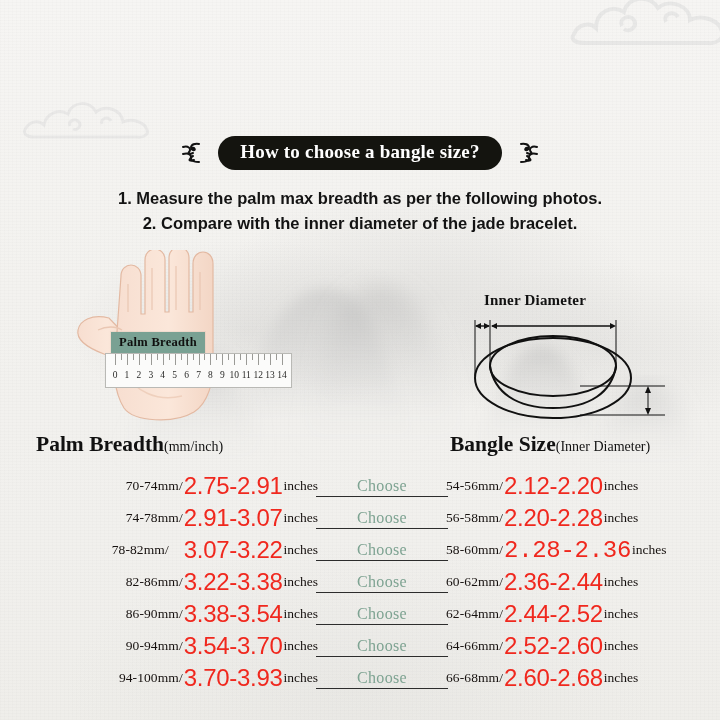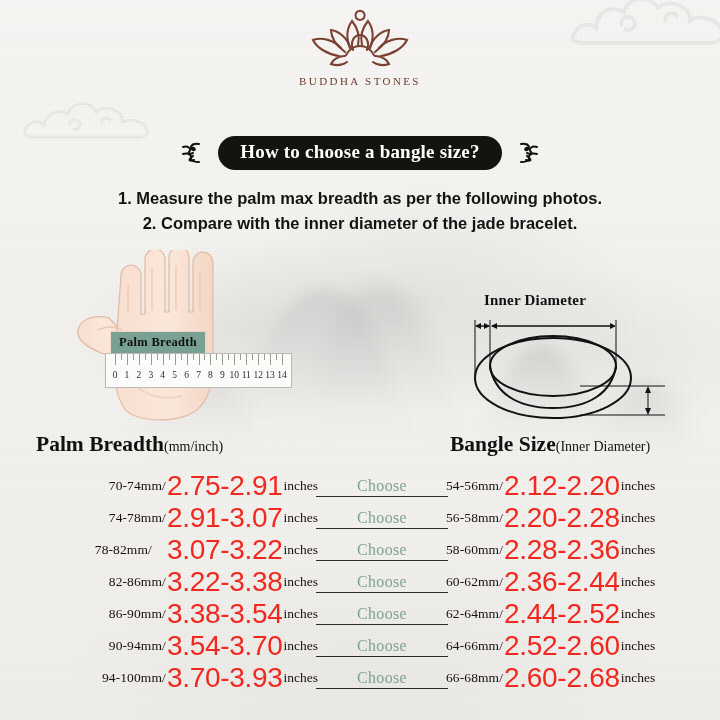--- a/index.html
+++ b/index.html
@@ -115,21 +115,21 @@
     height:32px;display:flex;align-items:center;
     white-space:nowrap;
   }
   #table-left .row{justify-content:flex-end;}
   .mm{
     font-family:"Liberation Serif", serif;
     font-size:13.5px;color:#16110f;letter-spacing:.1px;
   }
   .inch{
     font-family:"Liberation Sans", sans-serif;
-    font-size:28px;color:#f0281e;font-weight:normal;
+    font-size:24px;color:#f0281e;font-weight:normal;
     letter-spacing:-.3px;margin:0 1px;
   }
   .unit{
     font-family:"Liberation Serif", serif;
     font-size:13.5px;color:#16110f;
   }
 
   
   #choose-col{position:absolute;left:316px;top:470px;width:132px;}
   .choose-row{height:32px;position:relative;}
@@ -188,38 +188,20 @@
     <path d="M300 215 L330 96 C342 62 366 44 392 52 C418 60 432 92 442 124
              L468 215 Z" fill="url(#mg2)" filter="url(#blur2)"></path>
     <path d="M120 225 L160 150 C176 120 200 110 220 126 C238 140 246 170 254 200
              L262 225 Z" fill="url(#mg)" filter="url(#blur2)"></path>
     <path d="M470 222 L506 140 C520 108 548 100 566 124 C582 146 592 180 600 206
              L608 222 Z" fill="url(#mg2)" filter="url(#blur1)"></path>
     <path d="M580 226 L616 168 C632 142 658 140 674 166 C686 186 694 208 700 226 Z" fill="url(#mg)" filter="url(#blur2)"></path>
   </svg>
   <div id="grain"></div>
 
-  <div id="logo-wrap">
-    <svg width="118" height="62" viewBox="0 0 118 62">
-      <g fill="none" stroke="#7a4032" stroke-width="2.1" stroke-linecap="round">
-        <path d="M59 12 a4.6 4.6 0 1 1 .1 0"></path>
-        <path d="M52 42 c-3-8 1-15 7-15 s10 7 7 15"></path>
-        <path d="M45 47 c4-7 10-9 14-9 s10 2 14 9"></path>
-        <path d="M44 48 c-6 0 -12 3 -14 8 c6 2 12 1 16 -2"></path>
-        <path d="M74 48 c6 0 12 3 14 8 c-6 2 -12 1 -16 -2"></path>
-        <path d="M44 44 C36 38 30 30 30 22 c8 1 16 8 19 17"></path>
-        <path d="M74 44 C82 38 88 30 88 22 c-8 1 -16 8 -19 17"></path>
-        <path d="M38 48 C26 46 16 40 12 32 c9 -3 21 0 28 8"></path>
-        <path d="M80 48 C92 46 102 40 106 32 c-9 -3 -21 0 -28 8"></path>
-        <path d="M49 40 C45 30 46 20 51 13 c5 6 8 15 6 24"></path>
-        <path d="M69 40 C73 30 72 20 67 13 c-5 6 -8 15 -6 24"></path>
-      </g>
-    </svg>
-    <div id="logo-name">BUDDHA STONES</div>
-  </div>
 
 
   <div id="banner-row">
     <svg class="flourish" viewBox="0 0 30 30">
       <g fill="none" stroke="#121212" stroke-width="2" stroke-linecap="round">
         <path d="M20 6 C12 5 10 10 14 12 C17 13 16 9 13 10"></path>
         <path d="M4 9 C9 7 13 11 10 14 C8 16 12 16 14 15"></path>
         <path d="M4 16 C10 14 14 18 11 21 C9 23 13 23 15 22"></path>
         <path d="M20 24 C12 24 10 20 14 18"></path>
       </g>
@@ -436,21 +418,21 @@
         <span class="inch" style="color: rgb(240, 40, 30);">2.12-2.20</span>
         <span class="unit">inches</span>
       </div>
       <div class="row">
         <span class="mm">56-58mm/</span>
         <span class="inch" style="color: rgb(240, 40, 30);">2.20-2.28</span>
         <span class="unit">inches</span>
       </div>
       <div class="row">
         <span class="mm">58-60mm/</span>
-        <span class="inch" style="color: rgb(240, 40, 30);">2.28-2.36</span>
+        <span class="inch" style="color: rgb(240, 40, 30); font-family: Liberation Mono, monospace;">2.28-2.36</span>
         <span class="unit">inches</span>
       </div>
       <div class="row">
         <span class="mm">60-62mm/</span>
         <span class="inch" style="color: rgb(240, 40, 30);">2.36-2.44</span>
         <span class="unit">inches</span>
       </div>
       <div class="row">
         <span class="mm">62-64mm/</span>
         <span class="inch" style="color: rgb(240, 40, 30);">2.44-2.52</span>

